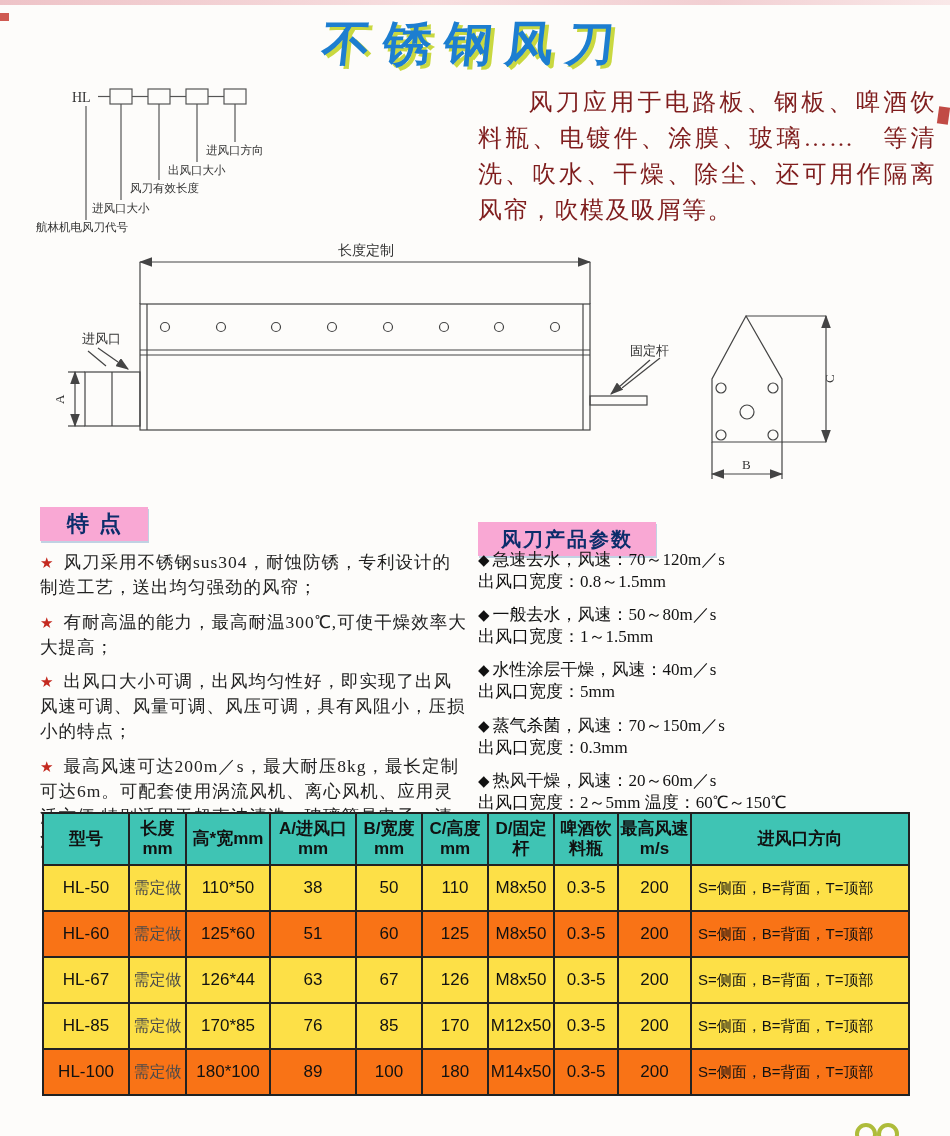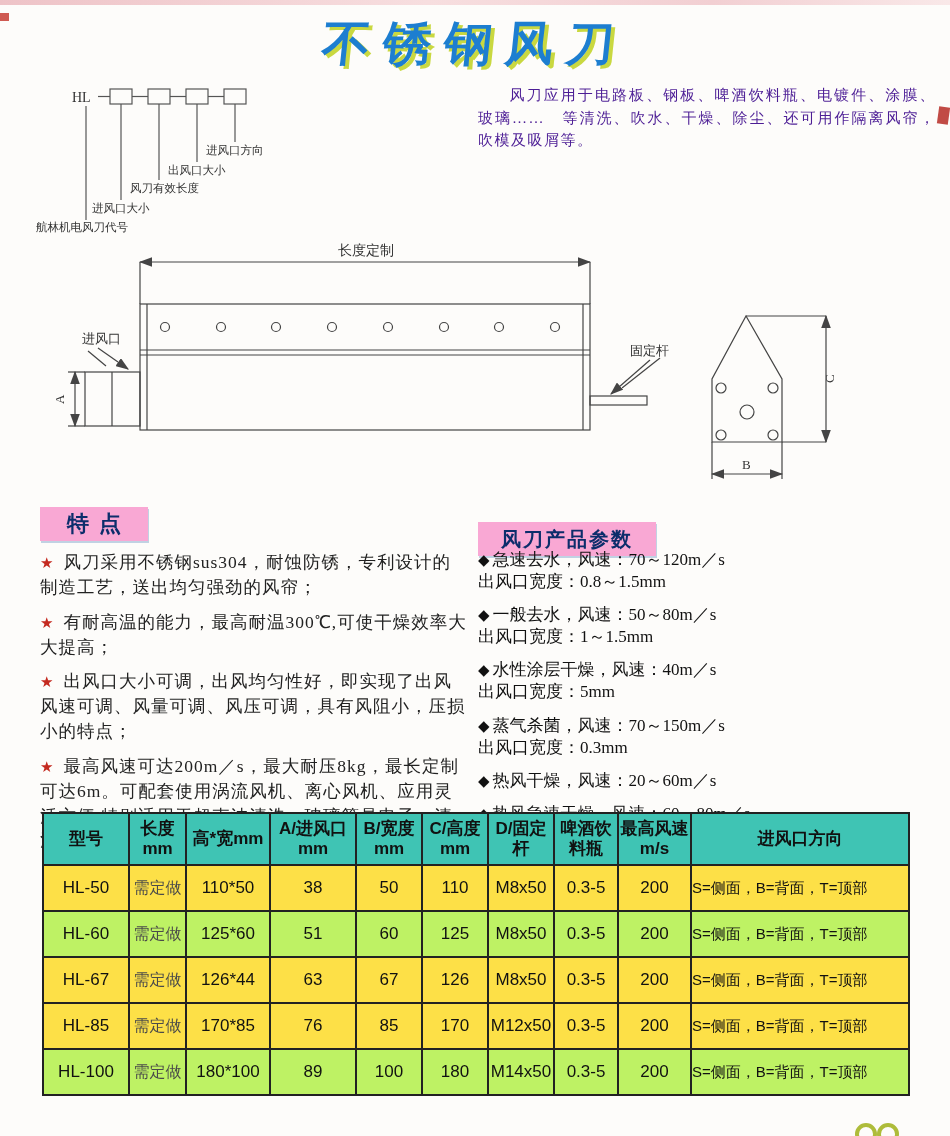--- a/index.html
+++ b/index.html
@@ -16,22 +16,22 @@
 
   .title {
     position:absolute; top:12px; left:0; width:100%; text-align:center;
     font-family:"DejaVu Serif", serif; font-weight:bold; font-size:48px;
     color:#1d7ed0; letter-spacing:13px; transform:skewX(-6deg);
     text-shadow:4px 3px 0 #c9d840;
   }
 
   .intro {
     position:absolute; left:478px; top:84px; width:458px;
-    font-size:15px; line-height:1.5; letter-spacing:1.5px;
-    text-align:justify; text-indent:2.1em; color:#4c1d95;
+    font-size:24px; line-height:1.5; letter-spacing:1.5px;
+    text-align:justify; text-indent:2.1em; color:#7f1d1d;
   }
 
   svg text { font-family:"Liberation Serif", serif; fill:#333; }
   .diagram-svg { position:absolute; left:28px; top:78px; }
   .drawing-svg { position:absolute; left:0; top:238px; }
 
   .sec-hdr {
     position:absolute; background:#f9a8d4; color:#0c2d6b;
     font-family:"Liberation Sans", sans-serif; font-weight:bold;
     text-align:center; height:34px; line-height:34px; top:507px;
@@ -49,23 +49,23 @@
     font-size:17px; line-height:1.3; color:#111; }
   .param-item { margin-bottom:11px; }
   .diamond { margin-right:3px; font-size:15px; }
 
   table.spec { position:absolute; left:42px; top:812px; border-collapse:collapse;
     table-layout:fixed; font-family:"Liberation Sans", sans-serif; color:#111; }
   table.spec th, table.spec td { border:2px solid #222; text-align:center; overflow:hidden; }
   table.spec thead th { background:#3fc4b4; font-size:17px; font-weight:bold;
     height:48px; line-height:1.18; padding:1px 1px; }
   table.spec tbody td { height:42px; font-size:17px; background:#fde047; }
-  table.spec tbody tr.alt td { background:#bef264; }
+  table.spec tbody tr.alt td { background:#f97316; }
   table.spec td.custom { font-family:"Liberation Serif", serif; color:#4a4a4a; font-size:16px;margin-left:40px; }
-  table.spec td.dir { text-align:left; padding-left:0; font-size:15px; }
+  table.spec td.dir { text-align:left; padding-left:6px; font-size:15px; }
 
   .corner-glyph { position:absolute; left:852px; top:1118px; }
 </style>
 </head>
 <body>
 
 <div class="page">
   <div class="pink-strip"></div>
   <div class="mark mark-tl"></div>
   <div class="mark mark-r"></div>
@@ -190,20 +190,21 @@
     <div class="param-item">
       <span class="diamond">◆</span><span>水性涂层干燥，风速：40m／s</span><br>
       <span>出风口宽度：5mm</span>
     </div>
     <div class="param-item">
       <span class="diamond">◆</span><span>蒸气杀菌，风速：70～150m／s</span><br>
       <span>出风口宽度：0.3mm</span>
     </div>
     <div class="param-item">
       <span class="diamond">◆</span><span>热风干燥，风速：20～60m／s</span><br>
+      <span>出风口宽度：2～5mm 温度：60℃～150℃</span>
     </div>
     <div class="param-item">
       <span class="diamond">◆</span><span>热风急速干燥，风速：60～80m／s</span><br>
       <span>出风口宽度：2～5mm 温度：150℃～250℃</span>
     </div>
   </div>
 
   <table class="spec">
     <colgroup>
       <col style="width:86px">

